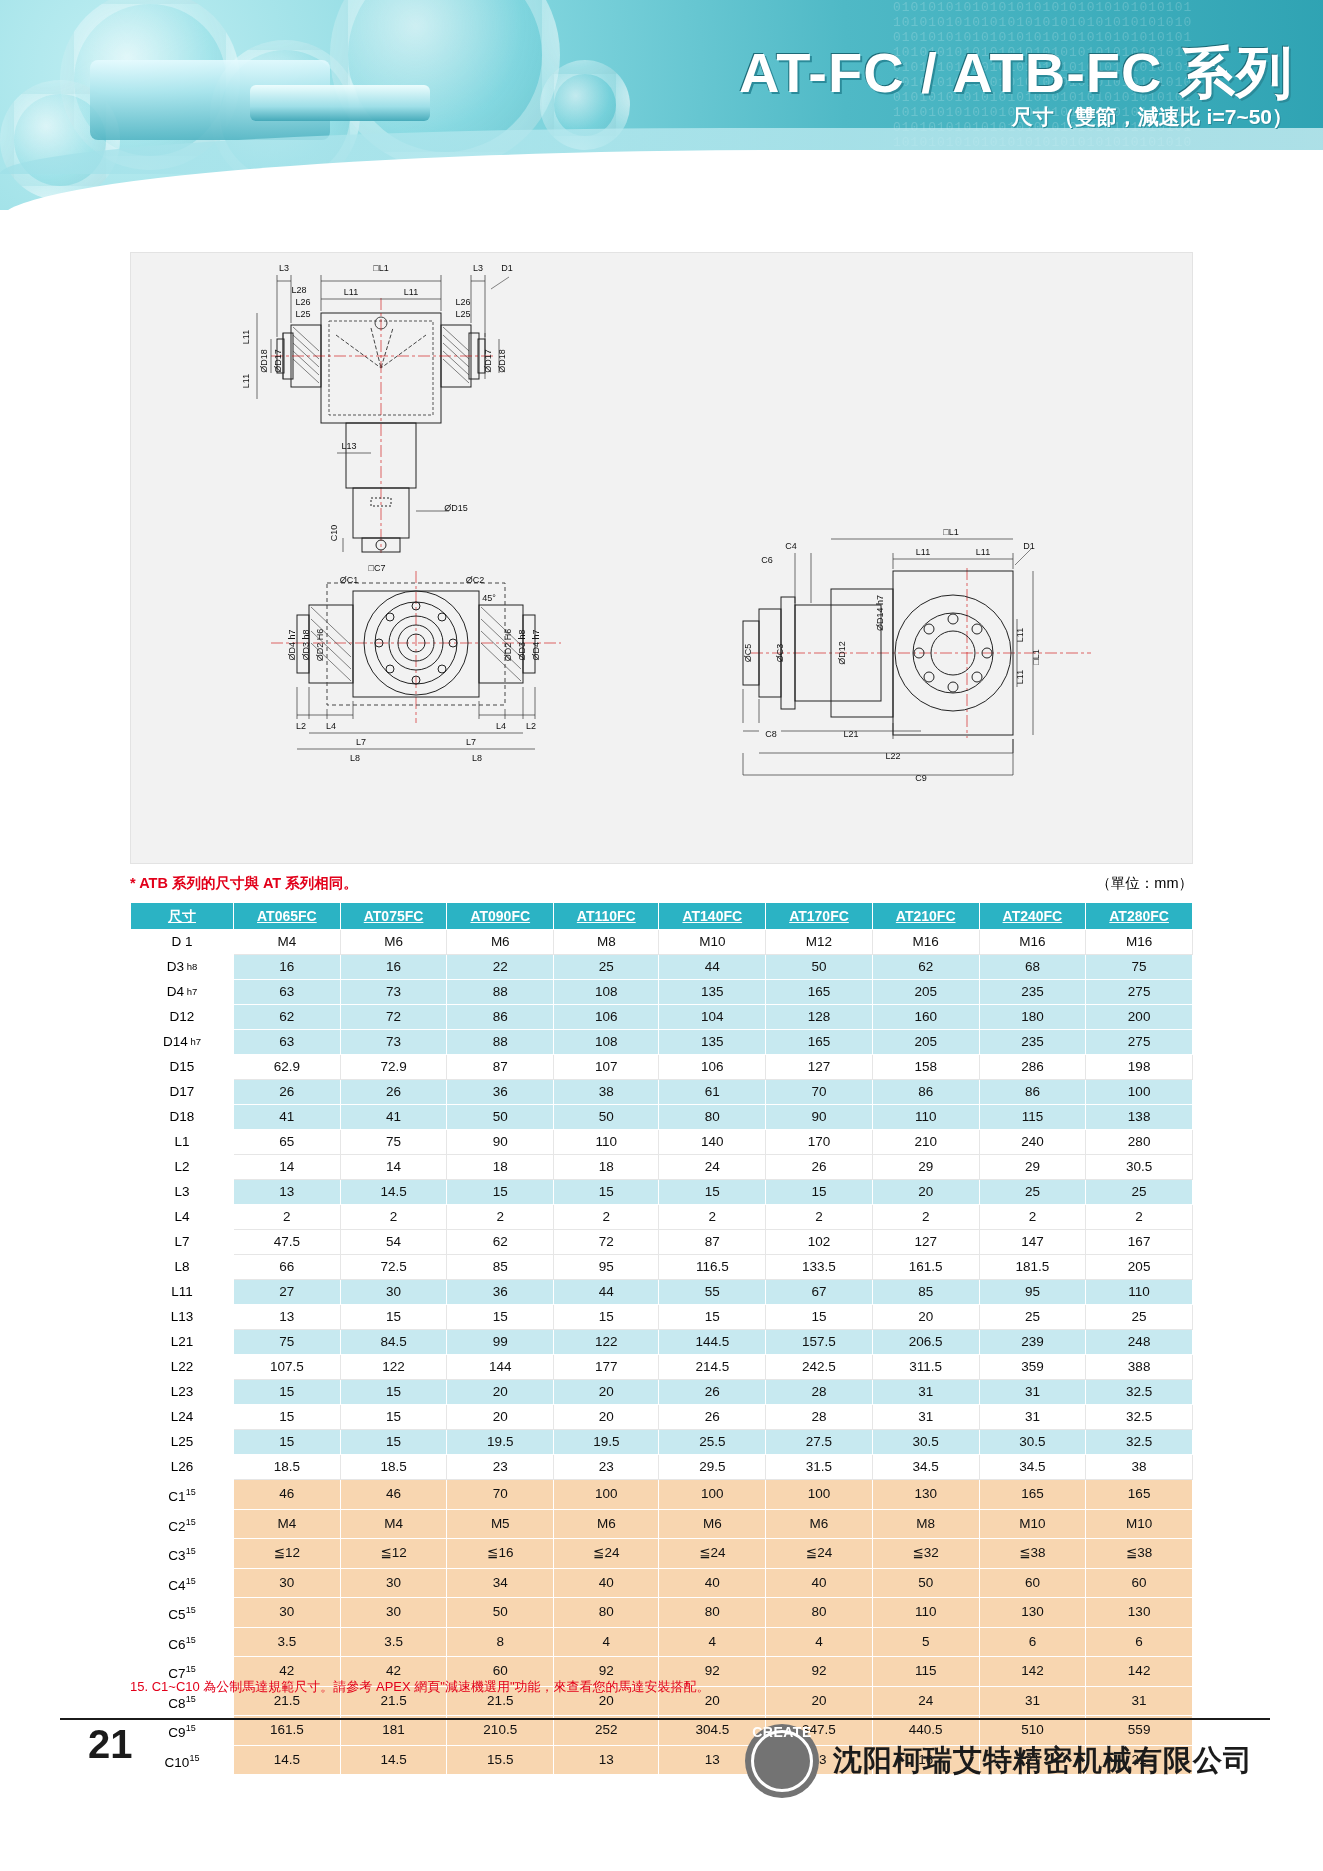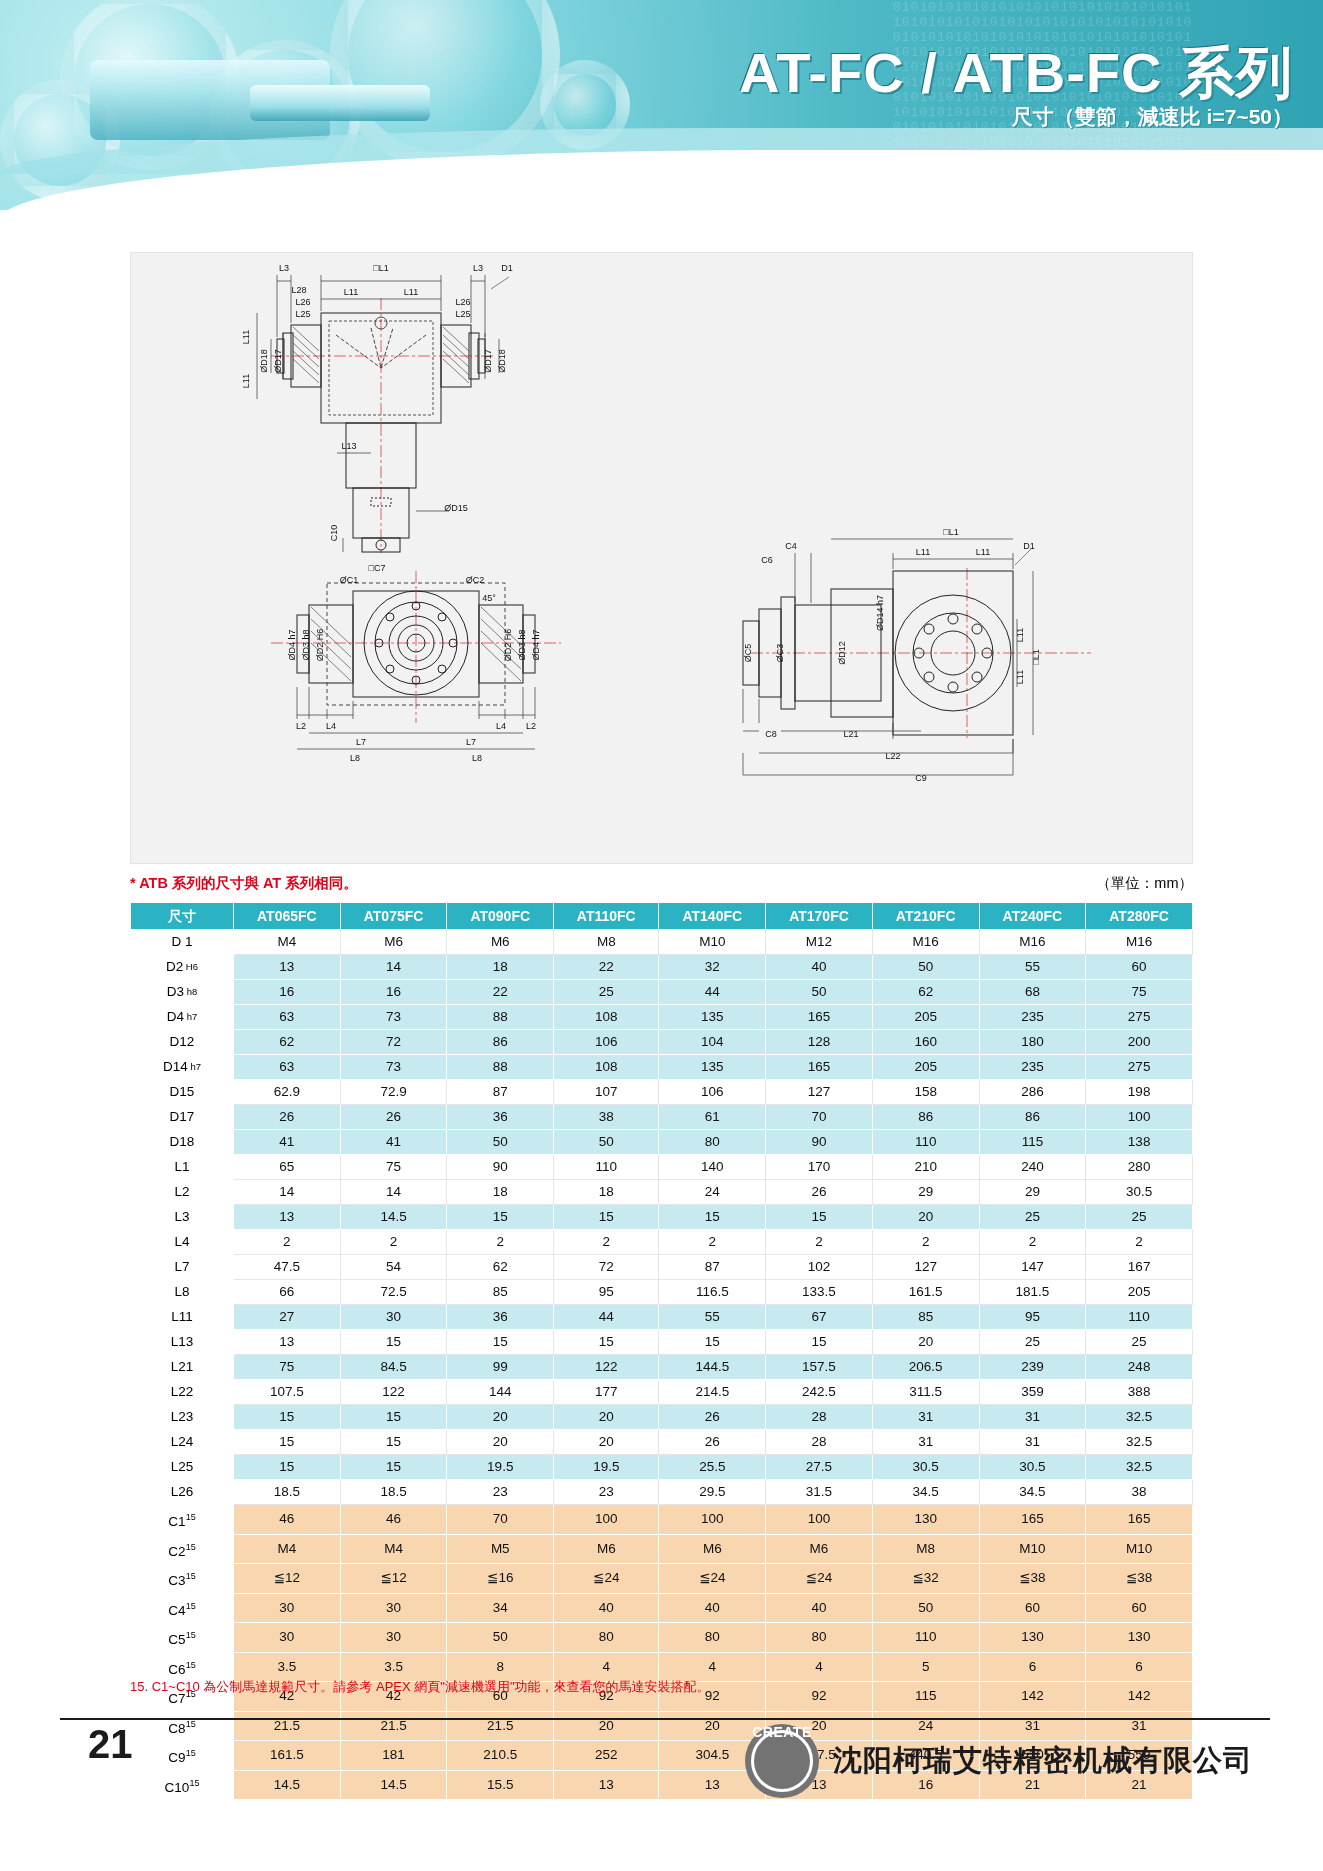--- a/index.html
+++ b/index.html
@@ -106,20 +106,21 @@
     line-height:24px;
     white-space:nowrap;
   }
   table.dim thead th {
     background:#2bb3c4;
     color:#ffffff;
     font-weight:bold;
     font-size:14px;
     height:27px;
     border:1px solid #ffffff;
+    text-decoration:underline;
   }
   td.rowhead {
     background:#ffffff;
     color:#000;
     font-weight:normal;
     text-align:left;
     padding-left:10px;
     border-left:1px solid #2bb3c4;
     border-right:1px solid #bdbdbd;
     border-top:1px solid #d9d9d9;
@@ -463,32 +464,20 @@
           <td class="val">M6</td>
           <td class="val">M6</td>
           <td class="val">M8</td>
           <td class="val">M10</td>
           <td class="val">M12</td>
           <td class="val">M16</td>
           <td class="val">M16</td>
           <td class="val">M16</td>
         </tr>
         <tr class="band-blue">
-          <td class="rowhead">D2<sub class="small"> H6</sub></td>
-          <td class="val">13</td>
-          <td class="val">14</td>
-          <td class="val">18</td>
-          <td class="val">22</td>
-          <td class="val">32</td>
-          <td class="val">40</td>
-          <td class="val">50</td>
-          <td class="val">55</td>
-          <td class="val">60</td>
-        </tr>
-        <tr class="band-blue">
           <td class="rowhead">D3<sub class="small"> h8</sub></td>
           <td class="val">16</td>
           <td class="val">16</td>
           <td class="val">22</td>
           <td class="val">25</td>
           <td class="val">44</td>
           <td class="val">50</td>
           <td class="val">62</td>
           <td class="val">68</td>
           <td class="val">75</td>

